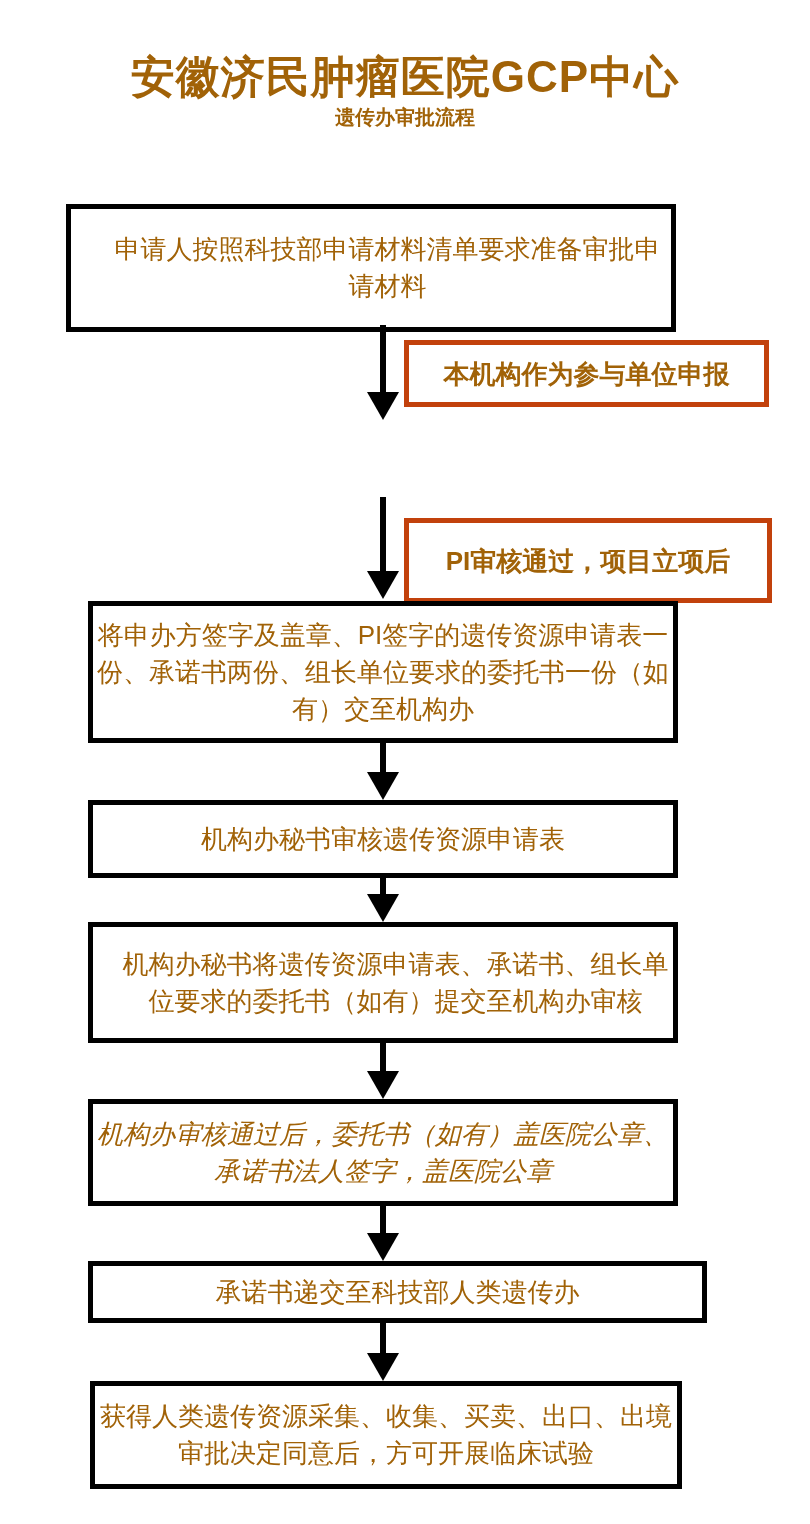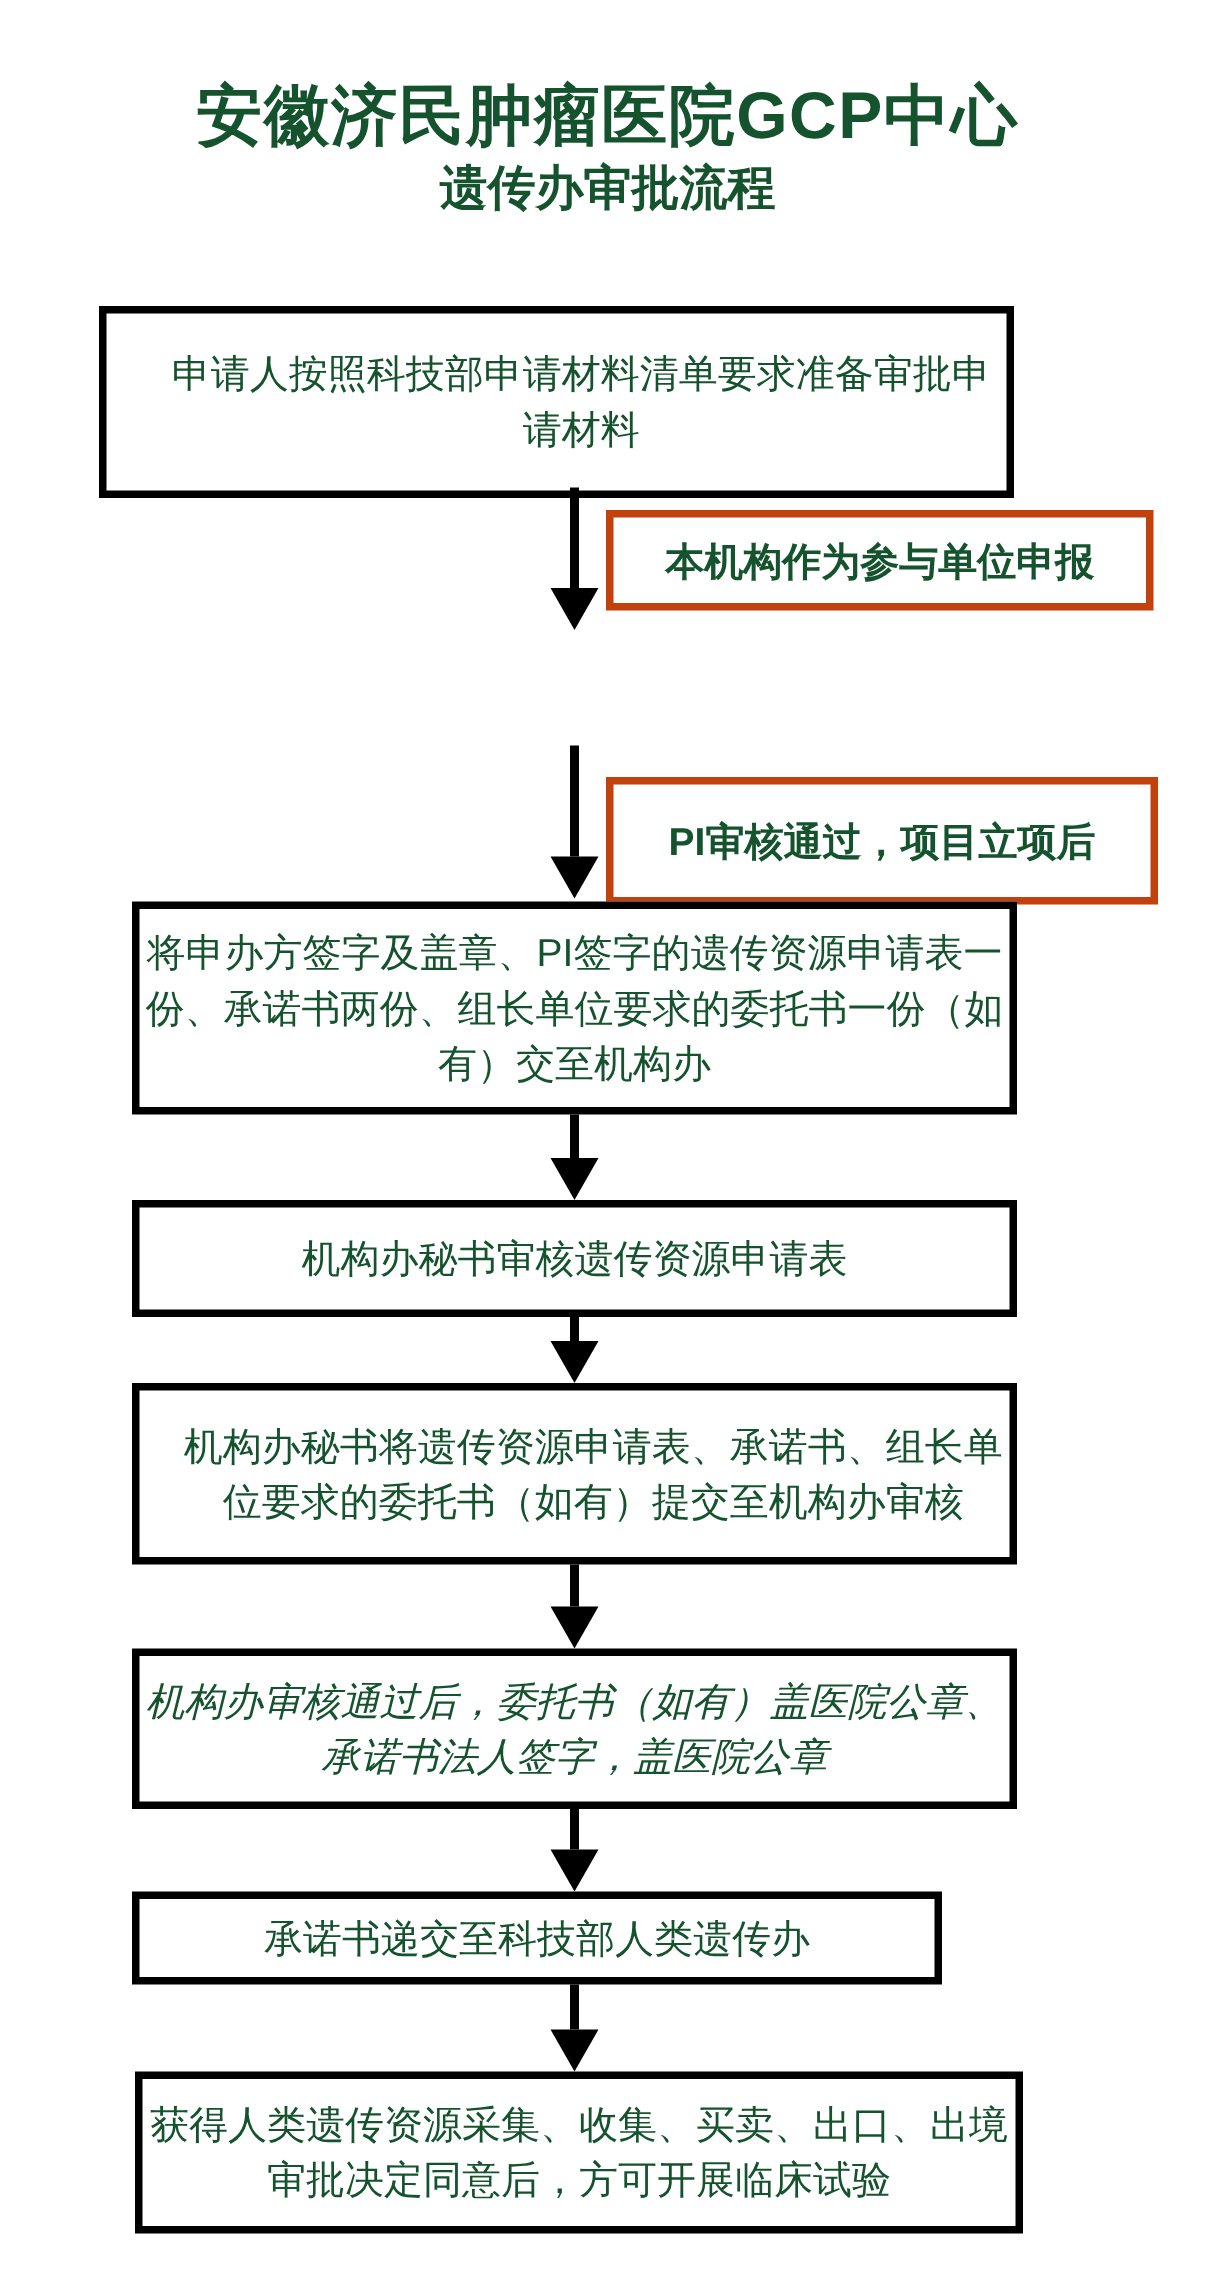--- a/index.html
+++ b/index.html
@@ -6,40 +6,40 @@
     margin: 0;
     padding: 0;
     background: #ffffff;
   }
   .page {
     position: relative;
     width: 810px;
     height: 1524px;
     background: #ffffff;
     font-family: "Liberation Sans", "DejaVu Sans", sans-serif;
-    color: #14532d;
+    color: #a16207;
     overflow: hidden;
   }
   .title-main {
     position: absolute;
     left: 0;
     top: 48px;
     width: 810px;
     text-align: center;
     font-size: 44px;
     font-weight: bold;
     letter-spacing: 1px;
   }
   .title-sub {
     position: absolute;
     left: 0;
     top: 104px;
     width: 810px;
     text-align: center;
-    font-size: 32px;
+    font-size: 20px;
     font-weight: bold;
   }
   .flow-box {
     position: absolute;
     box-sizing: border-box;
     border: 5px solid #000000;
     background: #ffffff;
     display: flex;
     align-items: center;
     justify-content: center;
@@ -128,21 +128,21 @@
     <div class="head"></div>
   </div>
 
   <div class="flow-box" style="left:88px; top:1099px; width:590px; height:107px;font-style:italic;">机构办审核通过后，委托书（如有）盖医院公章、承诺书法人签字，盖医院公章</div>
 
   <div class="connector" style="left:367px; top:1206px; height:55px;">
     <div class="shaft"></div>
     <div class="head"></div>
   </div>
 
-  <div class="flow-box" style="left:88px; top:1261px; width:540px; height:62px;">承诺书递交至科技部人类遗传办</div>
+  <div class="flow-box" style="left:88px; top:1261px; width:619px; height:62px;">承诺书递交至科技部人类遗传办</div>
 
   <div class="connector" style="left:367px; top:1323px; height:58px;">
     <div class="shaft"></div>
     <div class="head"></div>
   </div>
 
   <div class="flow-box" style="left:90px; top:1381px; width:592px; height:108px;">获得人类遗传资源采集、收集、买卖、出口、出境审批决定同意后，方可开展临床试验</div>
 
 </div>
 

